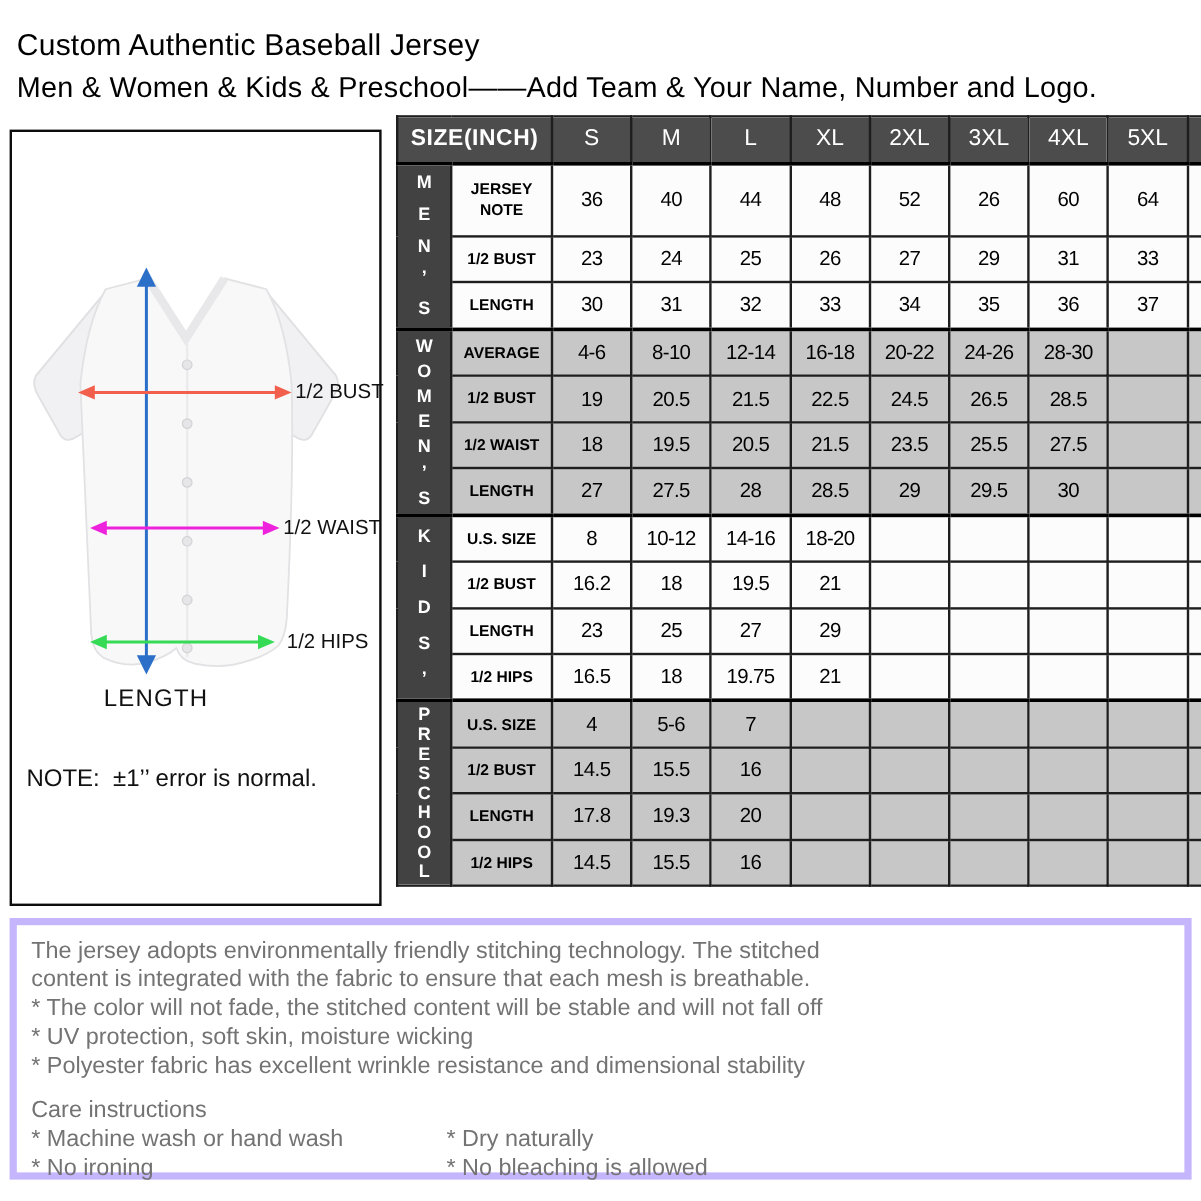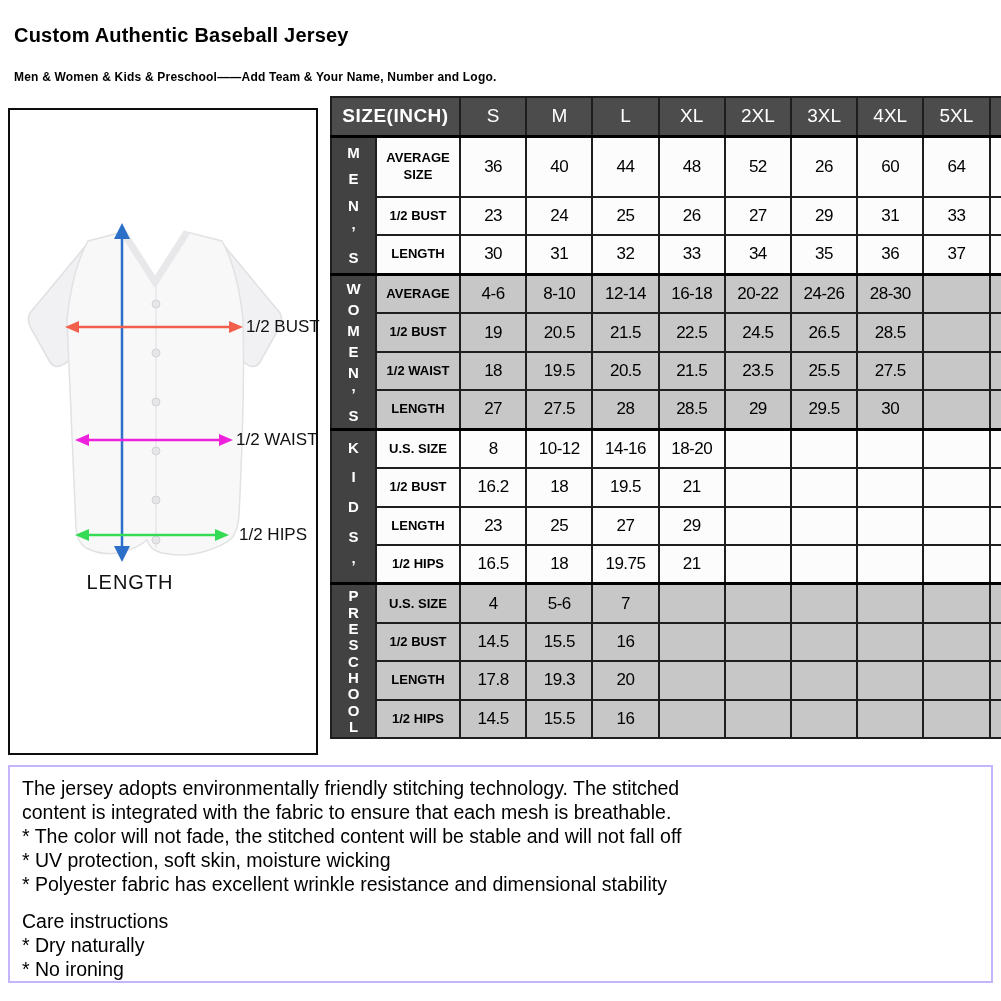--- a/index.html
+++ b/index.html
@@ -1,22 +1,22 @@
 <!DOCTYPE html>
 <html><head>
 <meta charset="utf-8">
 <style>
   * { margin:0; padding:0; box-sizing:border-box; }
   html,body { width:1001px; height:1001px; background:#ffffff; overflow:hidden;
               font-family:"Liberation Sans", sans-serif; color:#000; position:relative; }
   .abs { position:absolute; }
 
   
-  .title    { left:14px; top:24px;  font-size:20px; font-weight:700; letter-spacing:0.2px; }
-  .subtitle { left:14px; top:60px;  font-size:12px; font-weight:700; letter-spacing:0.2px;margin-top:10px; }
+  .title    { left:14px; top:24px;  font-size:25px; font-weight:400; letter-spacing:0.2px; }
+  .subtitle { left:14px; top:60px;  font-size:24px; font-weight:400; letter-spacing:0.2px; }
 
   
   .panel { left:8px; top:108px; width:310px; height:647px; border:2px solid #0d0d0d; background:#fff; }
   .panel svg { position:absolute; left:0; top:0; }
   .meas-label { position:absolute; font-size:17px; color:#111; white-space:nowrap; }
   .length-label { position:absolute; left:70px; top:461px; width:100px; text-align:center;
                   font-size:20px; letter-spacing:1px; color:#111; }
   .note { position:absolute; left:12px; top:528px; font-size:20px; color:#111; white-space:pre-wrap; }
 
   
@@ -30,22 +30,22 @@
   td.seclabel { background:#424242; color:#fff; padding:0; position:relative; }
   .vtext { position:absolute; inset:2px 0; display:flex; flex-direction:column;
            justify-content:space-around; align-items:center; font-weight:700; font-size:15px; line-height:1; }
   td.rowlabel { font-weight:700; font-size:13px; line-height:1.25; padding:0 3px; }
   td.val { font-size:17px; letter-spacing:-0.5px; }
   tr.white td.rowlabel, tr.white td.val { background:#fcfcfc; }
   tr.gray  td.rowlabel, tr.gray  td.val { background:#c7c7c7; }
   tr.sec-start td { border-top:3px solid #000; }
 
   
-  .desc-box { left:8px; top:765px; width:985px; height:218px; border:2px solid #c4b5fd;
-              padding:9px 12px 0 12px; font-size:19.5px; line-height:24px; color:#000000; }
+  .desc-box { left:8px; top:765px; width:985px; height:218px; border:6px solid #c4b5fd;
+              padding:9px 12px 0 12px; font-size:19.5px; line-height:24px; color:#737373; }
   .care-head { margin-top:13px; }
   .care-row { display:flex; }
   .care-row .c1 { width:346px; }
 </style>
 </head>
 <body>
 
 <div class="abs title">Custom Authentic Baseball Jersey</div>
 <div class="abs subtitle">Men &amp; Women &amp; Kids &amp; Preschool——Add Team &amp; Your Name, Number and Logo.</div>
 
@@ -93,20 +93,21 @@
     <g>
       <line x1="76" y1="425" x2="208" y2="425" stroke-width="2.5" stroke="#35da55"></line>
       <polygon points="65,425 79,419 79,431" fill="#35da55"></polygon>
       <polygon points="219,425 205,419 205,431" fill="#35da55"></polygon>
     </g>
   </svg>
   <div class="meas-label" style="left:236px; top:207px;">1/2 BUST</div>
   <div class="meas-label" style="left:226px; top:320px;">1/2 WAIST</div>
   <div class="meas-label" style="left:229px; top:415px;">1/2 HIPS</div>
   <div class="length-label">LENGTH</div>
+  <div class="note">NOTE:  ±1’’ error is normal.</div>
 </div>
 
 <div class="abs chart-wrap">
   <table class="size-chart">
     <colgroup>
       <col style="width:45px">
         <col style="width:84px">
       <col>
         <col>
         <col>
@@ -137,21 +138,21 @@
         <tr class="white sec-start">
           <td class="seclabel" rowspan="3">
             <div class="vtext">
               <span>M</span>
               <span>E</span>
               <span>N</span>
               <span>’</span>
               <span>S</span>
             </div>
           </td>
-          <td class="rowlabel">AVERAGE SIZE</td>
+          <td class="rowlabel">JERSEY NOTE</td>
           <td class="val">36</td>
           <td class="val">40</td>
           <td class="val">44</td>
           <td class="val">48</td>
           <td class="val">52</td>
           <td class="val">26</td>
           <td class="val">60</td>
           <td class="val">64</td>
           <td class="val">68</td>
           <td class="val">72</td>
@@ -376,18 +377,20 @@
 </div>
 
 <div class="abs desc-box">
   <div>The jersey adopts environmentally friendly stitching technology. The stitched</div>
   <div>content is integrated with the fabric to ensure that each mesh is breathable.</div>
   <div>* The color will not fade, the stitched content will be stable and will not fall off</div>
   <div>* UV protection, soft skin, moisture wicking</div>
   <div>* Polyester fabric has excellent wrinkle resistance and dimensional stability</div>
   <div class="care-head">Care instructions</div>
   <div class="care-row">
+    <div class="c1">* Machine wash or hand wash</div>
     <div class="c2">* Dry naturally</div>
   </div>
   <div class="care-row">
     <div class="c1">* No ironing</div>
+    <div class="c2">* No bleaching is allowed</div>
   </div>
 </div>
 
 </body></html>

